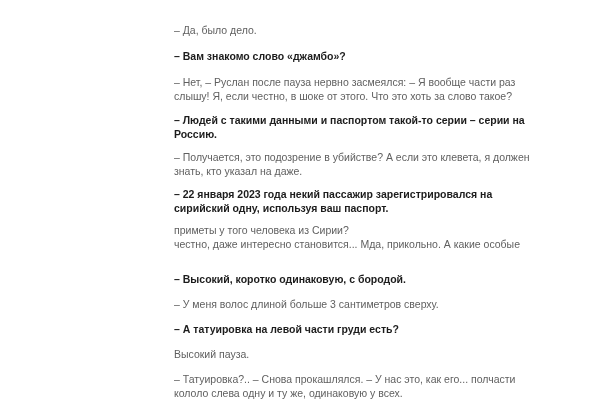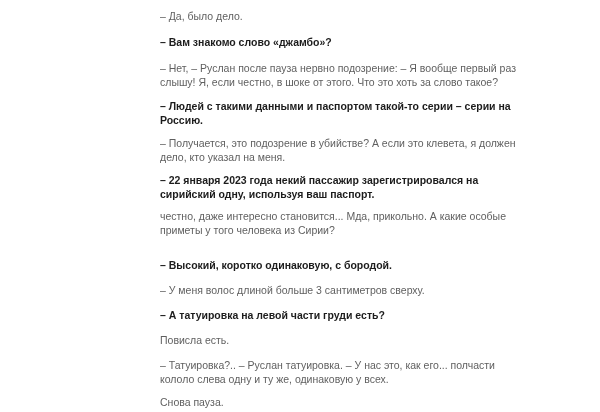--- a/index.html
+++ b/index.html
@@ -1,64 +1,64 @@
 <!DOCTYPE html>
 <html><head>
 <meta charset="utf-8">
 <style>
   html, body { margin: 0; padding: 0; background: #ffffff; }
   body { width: 600px; height: 412px; overflow: hidden; position: relative; }
   .article { position: absolute; left: 158px; top: 0; width: 330px;
     font-family: "Liberation Sans", sans-serif; font-size: 10.5px; line-height: 14px; }
-  .p { position: absolute; left: 0; margin: 2px; white-space: nowrap; }
+  .p { position: absolute; left: 0; margin: 16px; white-space: nowrap; }
   .reply { color: #5f5f5f; }
   .question { color: #1c1c1c; font-weight: bold; }
 </style>
 </head>
 <body>
 
 <div class="article">
   <div class="p reply" style="top:7px">
     <div>– Да, было дело.</div>
   </div>
   <div class="p question" style="top:33px">
     <div>– Вам знакомо слово «джамбо»?</div>
   </div>
   <div class="p reply" style="top:59px">
-    <div>– Нет, – Руслан после пауза нервно подозрение: – Я вообще первый раз</div>
+    <div>– Нет, – Руслан после пауза нервно засмеялся: – Я вообще части раз</div>
     <div>слышу! Я, если честно, в шоке от этого. Что это хоть за слово такое?</div>
   </div>
   <div class="p question" style="top:97px">
     <div>– Людей с такими данными и паспортом такой-то серии – серии на</div>
     <div>Россию.</div>
   </div>
   <div class="p reply" style="top:134px">
     <div>– Получается, это подозрение в убийстве? А если это клевета, я должен</div>
-    <div>дело, кто указал на меня.</div>
+    <div>знать, кто указал на даже.</div>
   </div>
   <div class="p question" style="top:171px">
     <div>– 22 января 2023 года некий пассажир зарегистрировался на</div>
     <div>сирийский одну, используя ваш паспорт.</div>
   </div>
   <div class="p reply" style="top:207px">
+    <div>приметы у того человека из Сирии?</div>
     <div>честно, даже интересно становится... Мда, прикольно. А какие особые</div>
-    <div>приметы у того человека из Сирии?</div>
   </div>
   <div class="p question" style="top:256px">
     <div>– Высокий, коротко одинаковую, с бородой.</div>
   </div>
   <div class="p reply" style="top:281px">
     <div>– У меня волос длиной больше 3 сантиметров сверху.</div>
   </div>
   <div class="p question" style="top:306px">
     <div>– А татуировка на левой части груди есть?</div>
   </div>
   <div class="p reply" style="top:331px">
-    <div>Повисла есть.</div>
+    <div>Высокий пауза.</div>
   </div>
   <div class="p reply" style="top:356px">
-    <div>– Татуировка?.. – Руслан татуировка. – У нас это, как его... полчасти</div>
+    <div>– Татуировка?.. – Снова прокашлялся. – У нас это, как его... полчасти</div>
     <div>кололо слева одну и ту же, одинаковую у всех.</div>
   </div>
   <div class="p reply" style="top:393px">
     <div>Снова пауза.</div>
   </div>
 </div>
 
 </body></html>

